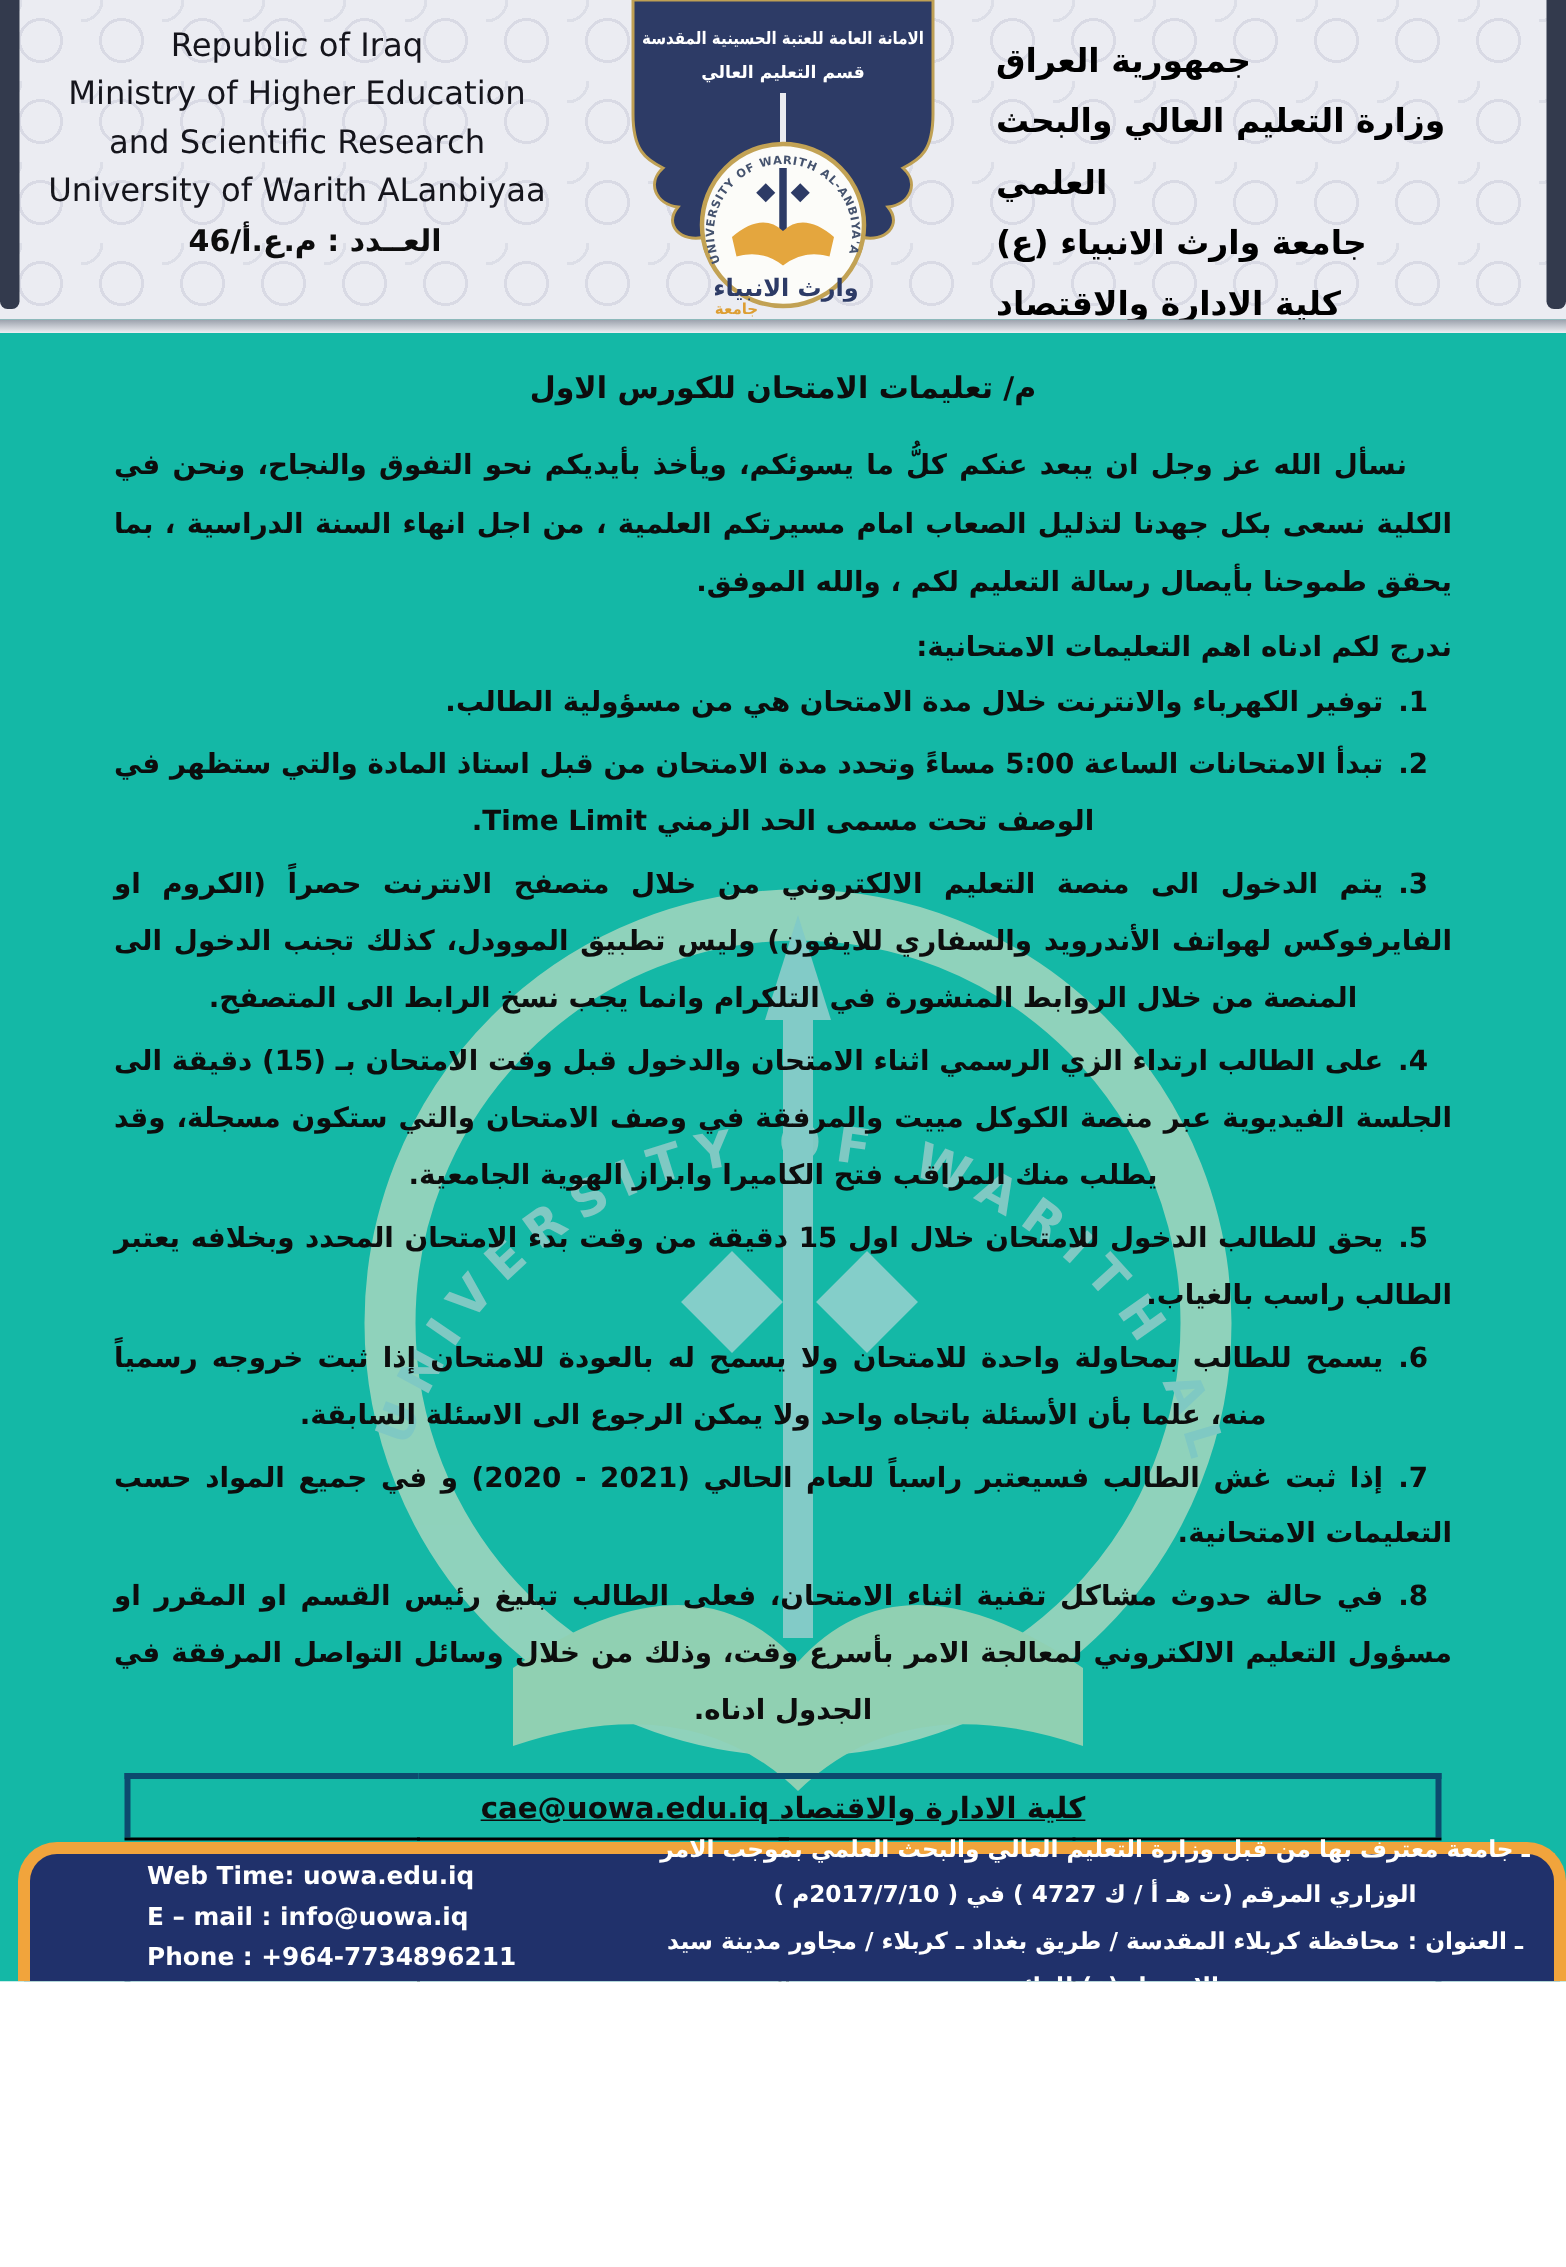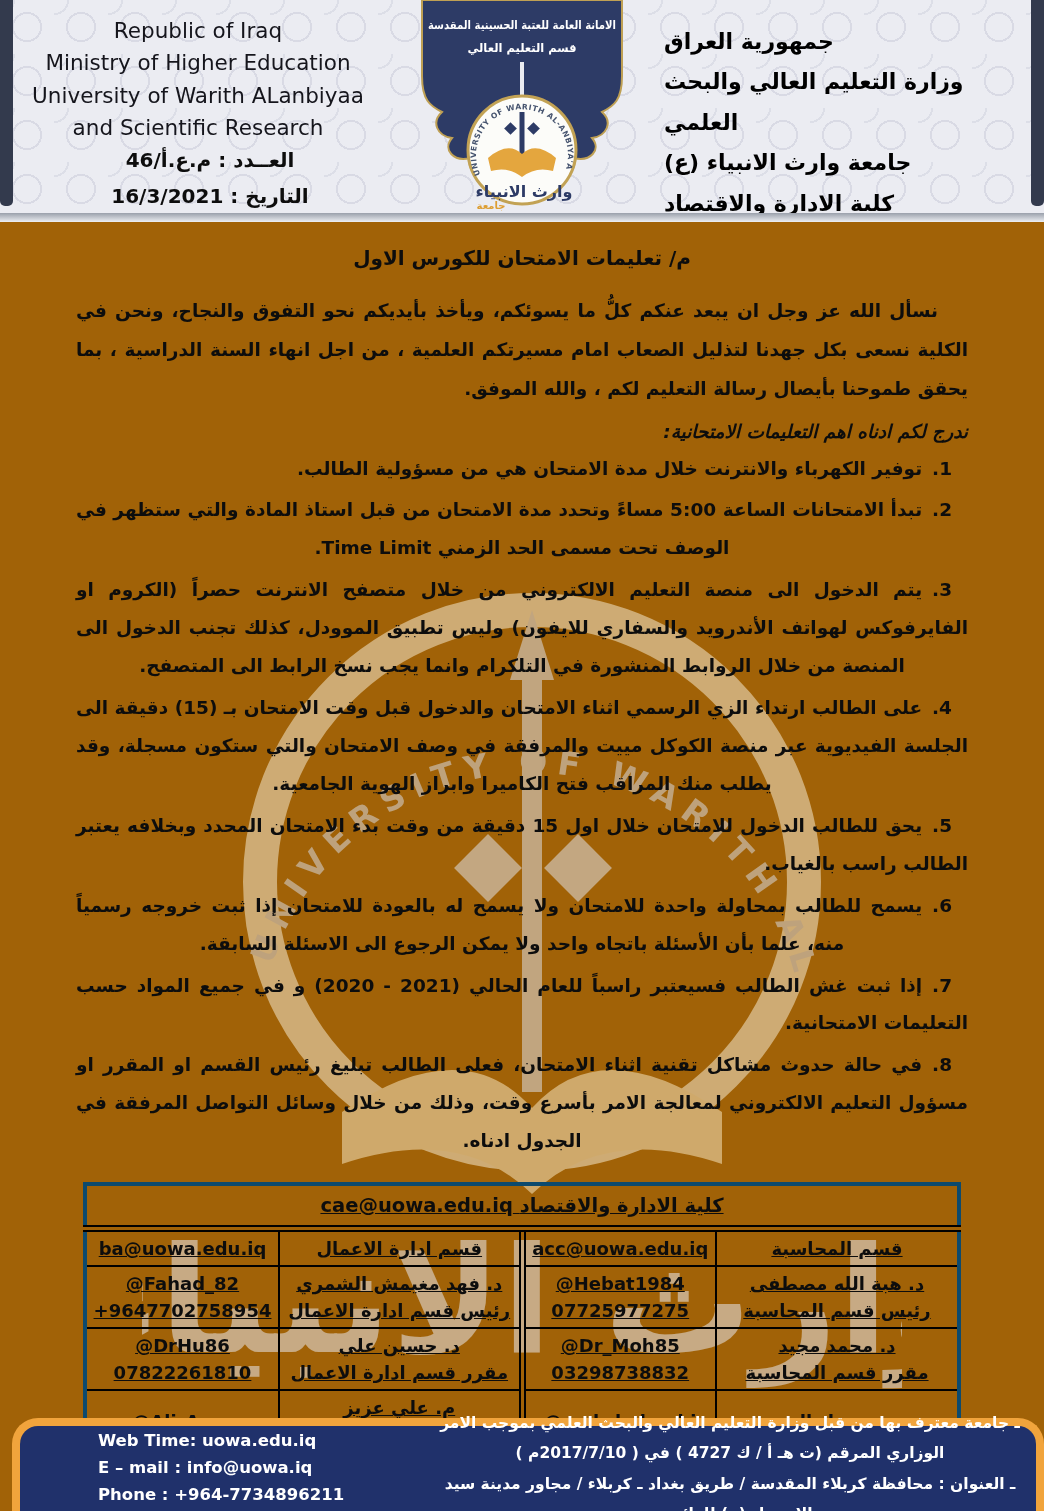--- a/index.html
+++ b/index.html
@@ -1,16 +1,16 @@
 <!DOCTYPE html>
 <html><head>
 <meta charset="utf-8">
 <style>
   html,body{margin:0;padding:0;background:#ffffff;}
-  .page{position:relative;width:1044px;height:1511px;background:#a16207;overflow:hidden;
+  .page{position:relative;width:1044px;height:1321px;background:#14b8a6;overflow:hidden;
         font-family:"DejaVu Sans",sans-serif;color:#0d0d0d;}
 
   
   .band{position:absolute;top:0;left:0;width:1044px;height:213px;background-color:#ebecf2;
     background-image:
       radial-gradient(circle at 50% 50%, transparent 0 13px, rgba(186,189,206,.38) 13px 15px, transparent 15px),
       radial-gradient(circle at 0 0, transparent 0 13px, rgba(186,189,206,.30) 13px 15px, transparent 15px);
     background-size:54px 54px,54px 54px;}
   .edge{position:absolute;top:0;width:13px;height:206px;background:#333a4d;}
   .edge.left{left:0;border-radius:0 0 5px 5px;}
@@ -25,21 +25,21 @@
     font-weight:bold;font-size:22px;line-height:1.84;color:#000;}
   .shield-wrap{position:absolute;top:0;left:50%;transform:translateX(-50%);width:216px;height:213px;}
 
   
   main{position:absolute;top:222px;left:0;width:1044px;}
   .watermark{position:absolute;top:330px;left:142px;width:760px;height:960px;z-index:0;pointer-events:none;}
   .content{position:relative;z-index:1;padding:0 76px;}
   .title{margin:24px 0 0;text-align:center;font-size:20px;font-weight:bold;}
   .intro{direction:rtl;margin:22px 0 0;font-size:18.5px;font-weight:bold;line-height:2.1;
     text-align:justify;text-indent:30px;}
-  .list-intro{direction:rtl;margin:12px 0 8px;font-size:18.5px;font-weight:bold;font-style:italic;}
+  .list-intro{direction:rtl;margin:12px 0 8px;font-size:18.5px;font-weight:bold;}
   .inst{direction:rtl;font-size:18.5px;font-weight:bold;line-height:2.05;text-align:justify;margin:0 0 4px;}
   .inst .num{margin-right:16px;margin-left:10px;}
   .inst:nth-child(2),.inst:nth-child(3),.inst:nth-child(4),.inst:nth-child(6),.inst:nth-child(8){text-align-last:center;}
   .ltr{direction:ltr;unicode-bidi:isolate;}
 
   
   .contact-table{width:874px;margin:22px auto 0;border-collapse:collapse;direction:rtl;
     font-weight:bold;table-layout:fixed;border:4px solid #0c4a6e;background:transparent;text-decoration:underline;}
   .contact-table td{border:2.5px solid #000;text-align:center;vertical-align:middle;
     font-size:18px;line-height:1.5;padding:3px 4px;}
@@ -66,27 +66,26 @@
 
 <div class="page">
 
   <header class="band">
     <div class="edge left"></div>
     <div class="edge right"></div>
 
     <div class="hdr-en">
         <div class="hdr-line">Republic of Iraq</div>
         <div class="hdr-line">Ministry of Higher Education</div>
+        <div class="hdr-line">and Scientific Research</div>
         <div class="hdr-line">University of Warith ALanbiyaa</div>
-        <div class="hdr-line">and Scientific Research</div>
       </div>
 
     <div class="hdr-ref">
       <div>العــدد : م.ع.أ/46</div>
-      <div>التاريخ : 16/3/2021</div>
     </div>
 
     <div class="hdr-ar">
         <div class="hdr-line">جمهورية العراق</div>
         <div class="hdr-line">وزارة التعليم العالي والبحث العلمي</div>
         <div class="hdr-line">جامعة وارث الانبياء (ع)</div>
         <div class="hdr-line">كلية الادارة والاقتصاد</div>
       </div>
 
     <div class="shield-wrap">

